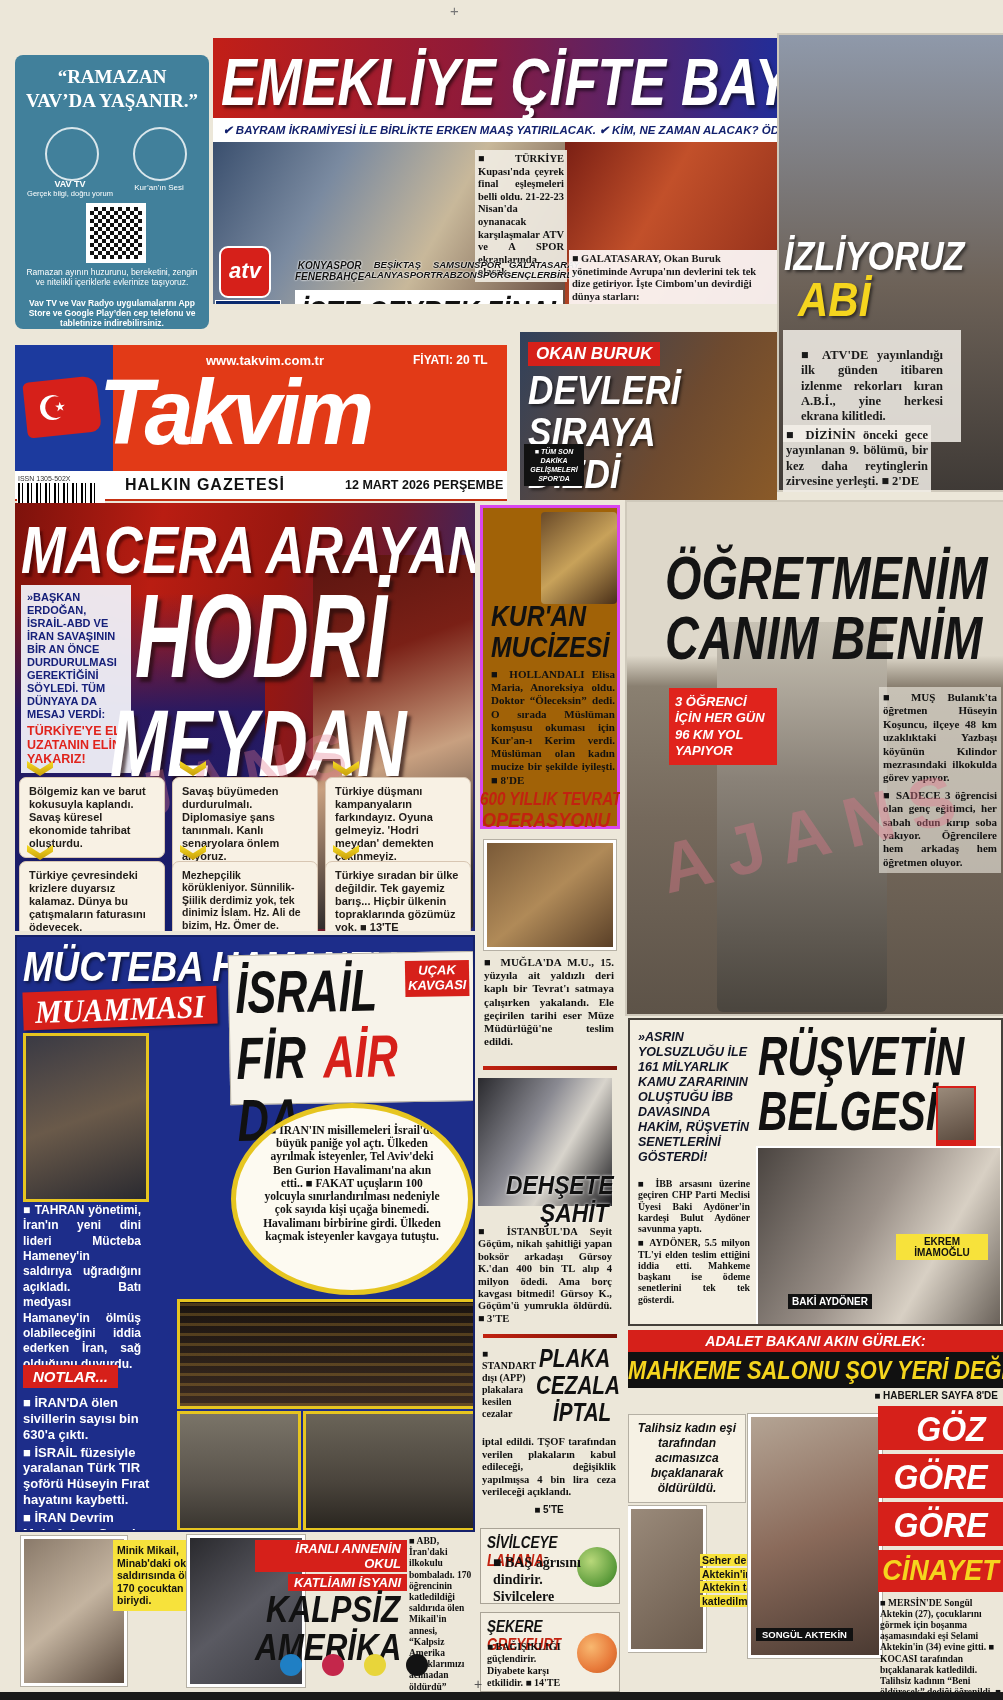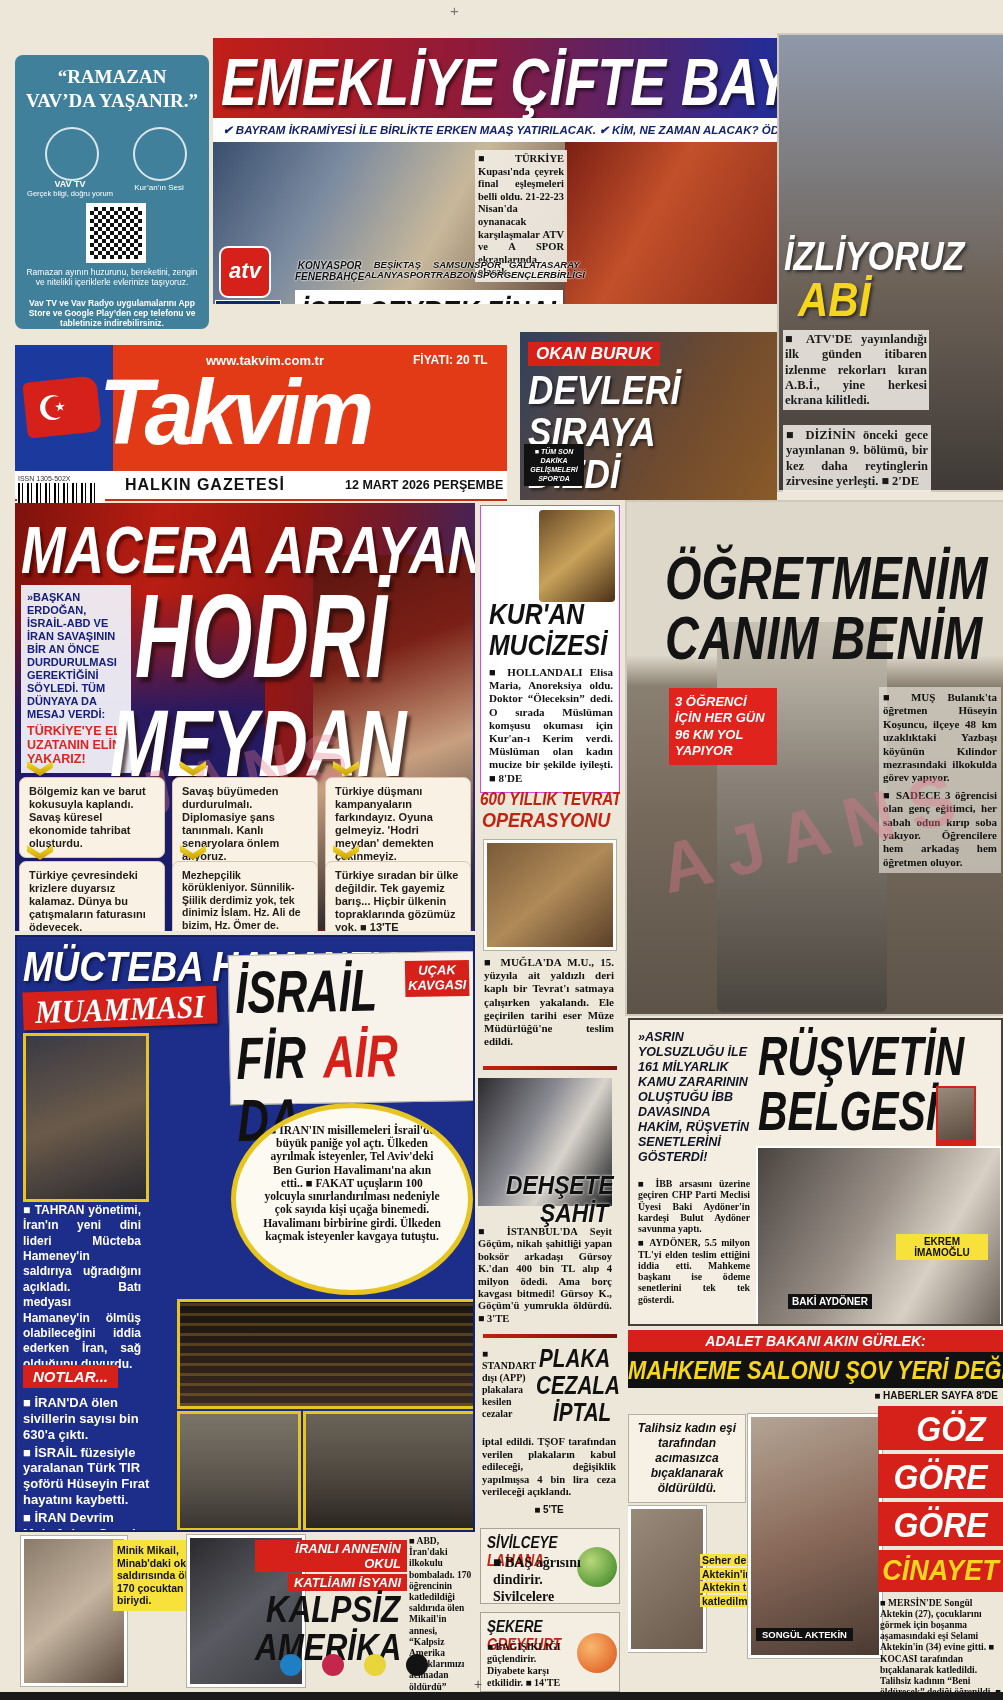--- a/index.html
+++ b/index.html
@@ -54,21 +54,21 @@
     <div class="b i" style="font-size:11.5px;color:#13216e;padding:5px 0 0 10px;white-space:nowrap;overflow:hidden;">✔ BAYRAM İKRAMİYESİ İLE BİRLİKTE ERKEN MAAŞ YATIRILACAK.   ✔ KİM, NE ZAMAN ALACAK? ÖDEME TAKVİMİ SAYFA 6'DA</div>
   </div>
 
   <div class="abs" style="left:777px;top:33px;width:226px;height:455px;background:linear-gradient(180deg,#8f99aa 0%,#6d6258 55%,#3f3a36 100%);border:2px solid #cfc9bb;"></div>
   <div class="abs" style="left:784px;top:232px;">
     <span class="cond b i wt sh" style="font-size:36px;transform:scale(.95,1.15);">İZLİYORUZ</span>
   </div>
   <div class="abs" style="left:798px;top:272px;">
     <span class="cond b i sh" style="font-size:42px;color:#f5d51e;transform:scale(1,1.15);">ABİ</span>
   </div>
-  <div class="abs ser b just" style="left:783px;top:330px;width:142px;font-size:12.5px;line-height:1.22;background:rgba(243,240,233,.85);padding:2px;">■ ATV'DE yayınlandığı ilk günden itibaren izlenme rekorları kıran A.B.İ., yine herkesi ekrana kilitledi.</div>
+  <div class="abs ser b just" style="left:783px;top:330px;width:142px;font-size:12.5px;line-height:1.22;background:rgba(243,240,233,.85);padding:18px;">■ ATV'DE yayınlandığı ilk günden itibaren izlenme rekorları kıran A.B.İ., yine herkesi ekrana kilitledi.</div>
   <div class="abs ser b just" style="left:783px;top:425px;width:142px;font-size:12.5px;line-height:1.22;background:rgba(243,240,233,.85);padding:3px;">■ DİZİNİN önceki gece yayınlanan 9. bölümü, bir kez daha reytinglerin zirvesine yerleşti. ■ 2'DE</div>
 
   <div class="abs" style="left:213px;top:142px;width:564px;height:162px;background:#222;overflow:hidden;">
     <div class="abs" style="left:0;top:0;width:352px;height:190px;background:linear-gradient(120deg,#3a4f6e 0%,#7a8aa0 30%,#c8b89a 60%,#5a3f35 100%);"></div>
     <div class="abs" style="left:352px;top:0;width:212px;height:190px;background:linear-gradient(120deg,#7a1f14 0%,#c2502a 40%,#8a2a18 100%);"></div>
     <div class="abs ser b just" style="left:262px;top:8px;width:86px;font-size:10.5px;line-height:1.2;color:#111;background:rgba(240,236,226,.92);padding:3px;">■ TÜRKİYE Kupası'nda çeyrek final eşleşmeleri belli oldu. 21-22-23 Nisan'da oynanacak karşılaşmalar ATV ve A SPOR ekranlarında olacak.</div>
     <div class="abs" style="left:82px;top:118px;width:268px;height:30px;display:flex;justify-content:space-between;">
       <div class="ctr b i" style="font-size:10px;line-height:1.1;color:#111;text-shadow:0 0 2px #fff,0 0 2px #fff;">
         <div>KONYASPOR</div>
         <div>FENERBAHÇE</div>
@@ -86,20 +86,21 @@
         <div>GENÇLERBİRLİĞİ</div>
       </div>
     </div>
     <div class="abs" style="left:6px;top:104px;width:48px;height:48px;background:#d6201a;border-radius:9px;border:2px solid #fff;">
       <div class="ctr b i wt" style="font-size:22px;line-height:46px;">atv</div>
     </div>
     <div class="abs ctr b i wt" style="left:2px;top:158px;width:64px;height:18px;background:#0a2a6e;font-size:11px;line-height:18px;border:1px solid #fff;">A SPOR</div>
     <div class="abs" style="left:82px;top:148px;width:268px;height:42px;background:#fff;">
       <span class="cond b i" style="font-size:29px;color:#111;transform:scale(.92,1.15);margin:4px 0 0 6px;">İŞTE ÇEYREK FİNAL</span>
     </div>
+    <div class="abs ser b" style="left:356px;top:108px;width:202px;font-size:10.5px;line-height:1.2;background:rgba(255,255,255,.9);padding:3px;">■ GALATASARAY, Okan Buruk yönetiminde Avrupa'nın devlerini tek tek dize getiriyor. İşte Cimbom'un devirdiği dünya starları:</div>
     <div class="abs b i" style="left:356px;top:166px;width:202px;font-size:9px;line-height:1.25;background:rgba(255,255,255,.9);color:#111;padding:2px 3px;">■ MANCHESTER UNITED  ■ TOTTENHAM  ■ AJAX  ■ JUVENTUS  ■ LIVERPOOL 2 KEZ</div>
   </div>
 
   <div class="abs" style="left:520px;top:332px;width:257px;height:168px;background:linear-gradient(120deg,#30415c 0%,#6e4a2f 60%,#8a5a28 100%);overflow:hidden;">
     <div class="abs chip redbg b i wt" style="left:8px;top:10px;font-size:17px;padding:2px 8px;">OKAN BURUK</div>
     <div class="abs" style="left:8px;top:36px;"><span class="cond b i wt sh" style="font-size:37px;transform:scale(.95,1.1);">DEVLERİ</span></div>
     <div class="abs" style="left:8px;top:78px;"><span class="cond b i wt sh" style="font-size:37px;transform:scale(.95,1.1);">SIRAYA</span></div>
     <div class="abs" style="left:8px;top:120px;"><span class="cond b i wt sh" style="font-size:37px;transform:scale(.95,1.1);">DİZDİ</span></div>
     <div class="abs ctr b i wt" style="left:4px;top:112px;width:56px;background:#111;font-size:7px;line-height:1.3;padding:3px 2px;">■ TÜM SON DAKİKA GELİŞMELERİ SPOR'DA</div>
   </div>
@@ -150,21 +151,21 @@
     <div class="chev" style="left:318px;top:258px;"></div>
     <div class="qbox" style="left:310px;top:274px;">Türkiye düşmanı kampanyaların farkındayız. Oyuna gelmeyiz. 'Hodri meydan' demekten çekinmeyiz.</div>
     <div class="chev" style="left:12px;top:342px;"></div>
     <div class="qbox" style="left:4px;top:358px;">Türkiye çevresindeki krizlere duyarsız kalamaz. Dünya bu çatışmaların faturasını ödeyecek.</div>
     <div class="chev" style="left:165px;top:342px;"></div>
     <div class="qbox" style="left:157px;top:358px;font-size:10.5px;">Mezhepçilik körükleniyor. Sünnilik-Şiilik derdimiz yok, tek dinimiz İslam. Hz. Ali de bizim, Hz. Ömer de.</div>
     <div class="chev" style="left:318px;top:342px;"></div>
     <div class="qbox" style="left:310px;top:358px;">Türkiye sıradan bir ülke değildir. Tek gayemiz barış... Hiçbir ülkenin topraklarında gözümüz yok. ■ 13'TE</div>
   </div>
 
-  <div class="abs" style="left:480px;top:505px;width:140px;height:288px;background:#ffffff;border:1px solid #d946ef;box-sizing:border-box;overflow:hidden;">
+  <div class="abs" style="left:480px;top:505px;width:140px;height:324px;background:#a16207;border:3px solid #d946ef;box-sizing:border-box;overflow:hidden;">
     <div class="abs" style="left:58px;top:4px;width:76px;height:92px;background:linear-gradient(140deg,#6a4a28 0%,#c8a25a 50%,#4a2f18 100%);border-radius:4px;"></div>
     <div class="abs" style="left:8px;top:92px;">
       <span class="cond b i" style="font-size:26px;color:#111;transform:scale(.95,1.1);">KUR'AN</span><br>
       <span class="cond b i" style="font-size:26px;color:#111;transform:scale(.95,1.1);">MUCİZESİ</span>
     </div>
     <div class="abs ser b just" style="left:8px;top:160px;width:124px;font-size:11px;line-height:1.2;color:#111;">■ HOLLANDALI Elisa Maria, Anoreksiya oldu. Doktor “Öleceksin” dedi. O sırada Müslüman komşusu okuması için Kur'an-ı Kerim verdi. Müslüman olan kadın mucize bir şekilde iyileşti. ■ 8'DE</div>
   </div>
 
   <div class="abs" style="left:480px;top:790px;width:140px;height:272px;overflow:hidden;">
     <div class="ctr">

